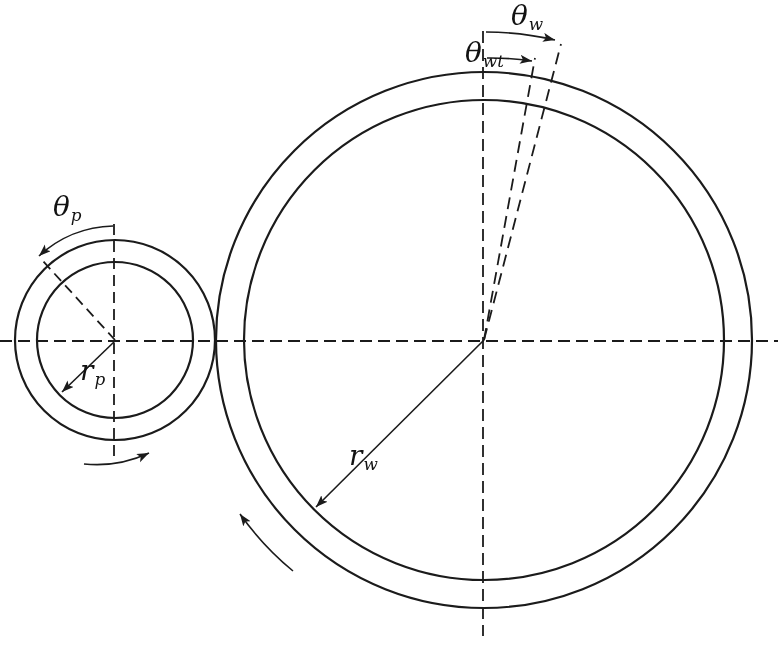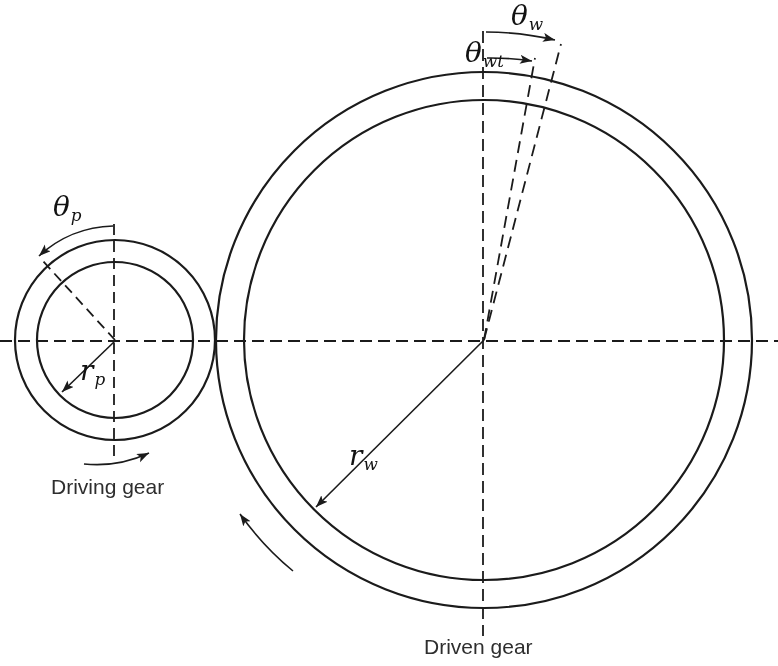--- a/index.html
+++ b/index.html
@@ -74,16 +74,14 @@
   <div class="mlabel" style="left:53px;top:193px;"><span class="base">θ</span><span class="sub">p</span></div>
 
   <div class="mlabel" style="left:435px;top:39px;margin-left:30px;"><span class="base">θ</span><span class="sub">wt</span></div>
 
   <div class="mlabel" style="left:511px;top:2px;"><span class="base">θ</span><span class="sub">w</span></div>
 
   <div class="mlabel" style="left:80px;top:357px;"><span class="base">r</span><span class="sub">p</span></div>
 
   <div class="mlabel" style="left:349px;top:442px;"><span class="base">r</span><span class="sub">w</span></div>
 
-  <div class="glabel" style="left:51px;top:476px;">Driving gear</div>
-  <div class="glabel" style="left:424px;top:636px;">Driven gear</div>
 
 </div>
 
 </body></html>

